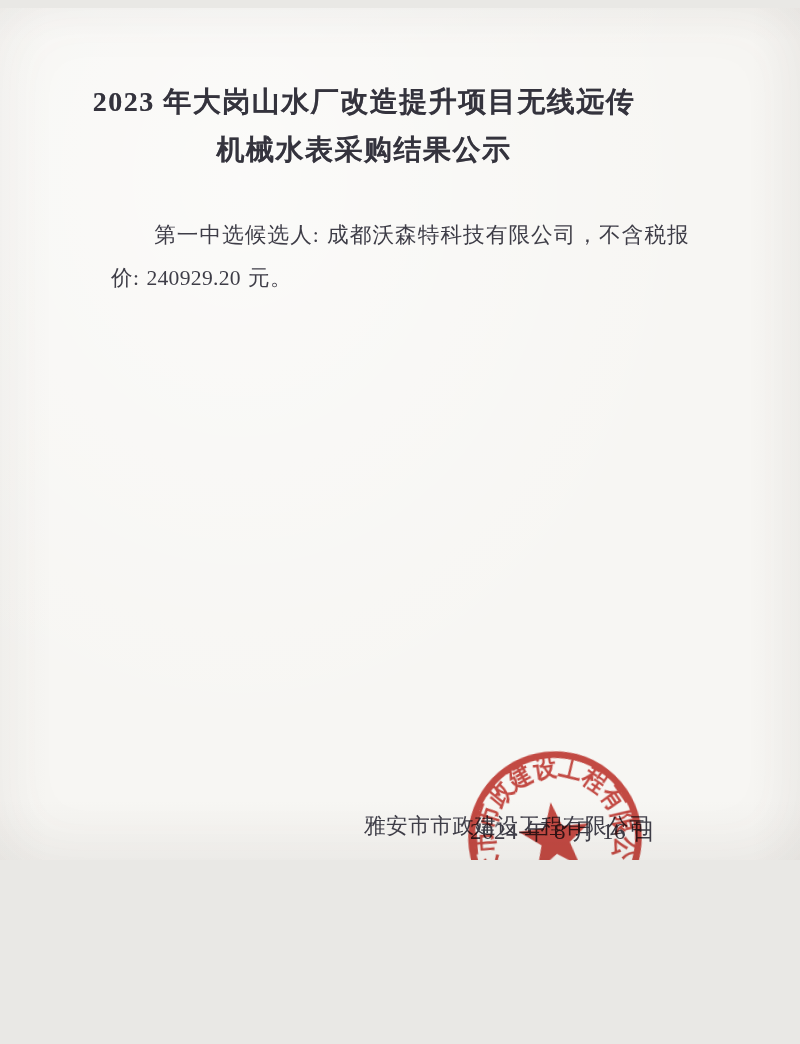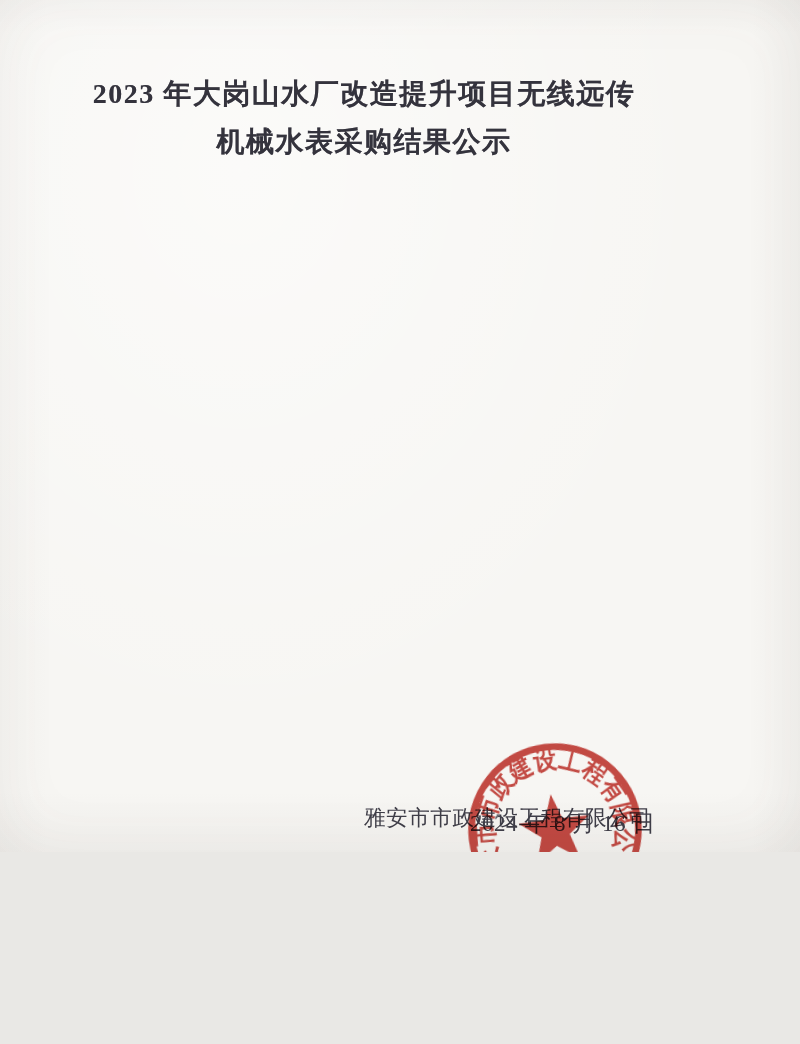--- a/index.html
+++ b/index.html
@@ -9,21 +9,21 @@
     --seal-color: #c2332c;
   }
   * { margin: 0; padding: 0; box-sizing: border-box; }
   html, body { background: #e9e8e5; }
   body { font-family: "Liberation Serif", "DejaVu Serif", serif; }
 
   .page {
     position: relative;
     width: 800px;
     height: 852px;
-    margin: 0 auto;
+    margin: 8px auto;
     background: var(--paper-color);
     background-image:
       radial-gradient(ellipse at 30% 20%, rgba(255,255,255,.5), rgba(255,255,255,0) 60%),
       linear-gradient(to right, rgba(120,115,108,.03), rgba(120,115,108,0) 6%, rgba(120,115,108,0) 94%, rgba(120,115,108,.05)),
       linear-gradient(to bottom, rgba(120,115,108,.04), rgba(120,115,108,0) 4%, rgba(120,115,108,0) 93%, rgba(120,115,108,.06));
     box-shadow: inset 0 0 70px rgba(110,105,98,.05);
     overflow: hidden;
     color: var(--ink-color);
   }
 
@@ -94,20 +94,21 @@
 <body>
 
 <div class="page">
 
   <header class="doc-title">
     <div>2023 年大岗山水厂改造提升项目无线远传</div>
     <div>机械水表采购结果公示</div>
   </header>
 
   <main class="doc-body">
+    <p class="para">第一中选候选人: 成都沃森特科技有限公司，不含税报价: 240929.20 元。</p>
   </main>
 
   <div class="sig-company">雅安市市政建设工程有限公司</div>
   <div class="sig-date">2024 年 8 月 16 日</div>
 
   <svg class="seal" viewBox="0 0 200 200" xmlns="http://www.w3.org/2000/svg" aria-hidden="true">
     <circle class="seal-stroke" cx="100" cy="100" r="81" stroke-width="6.5"></circle>
     <polygon class="seal-fill" points="100,65 108.5,89.3 134.2,89.9 113.8,105.5 121.2,130.1 100,115.5 78.8,130.1 86.2,105.5 65.8,89.9 91.5,89.3"></polygon>
     <defs>
       <path id="sealTextArc" d="M 61.4 146 A 60 60 0 1 1 138.6 146"></path>

